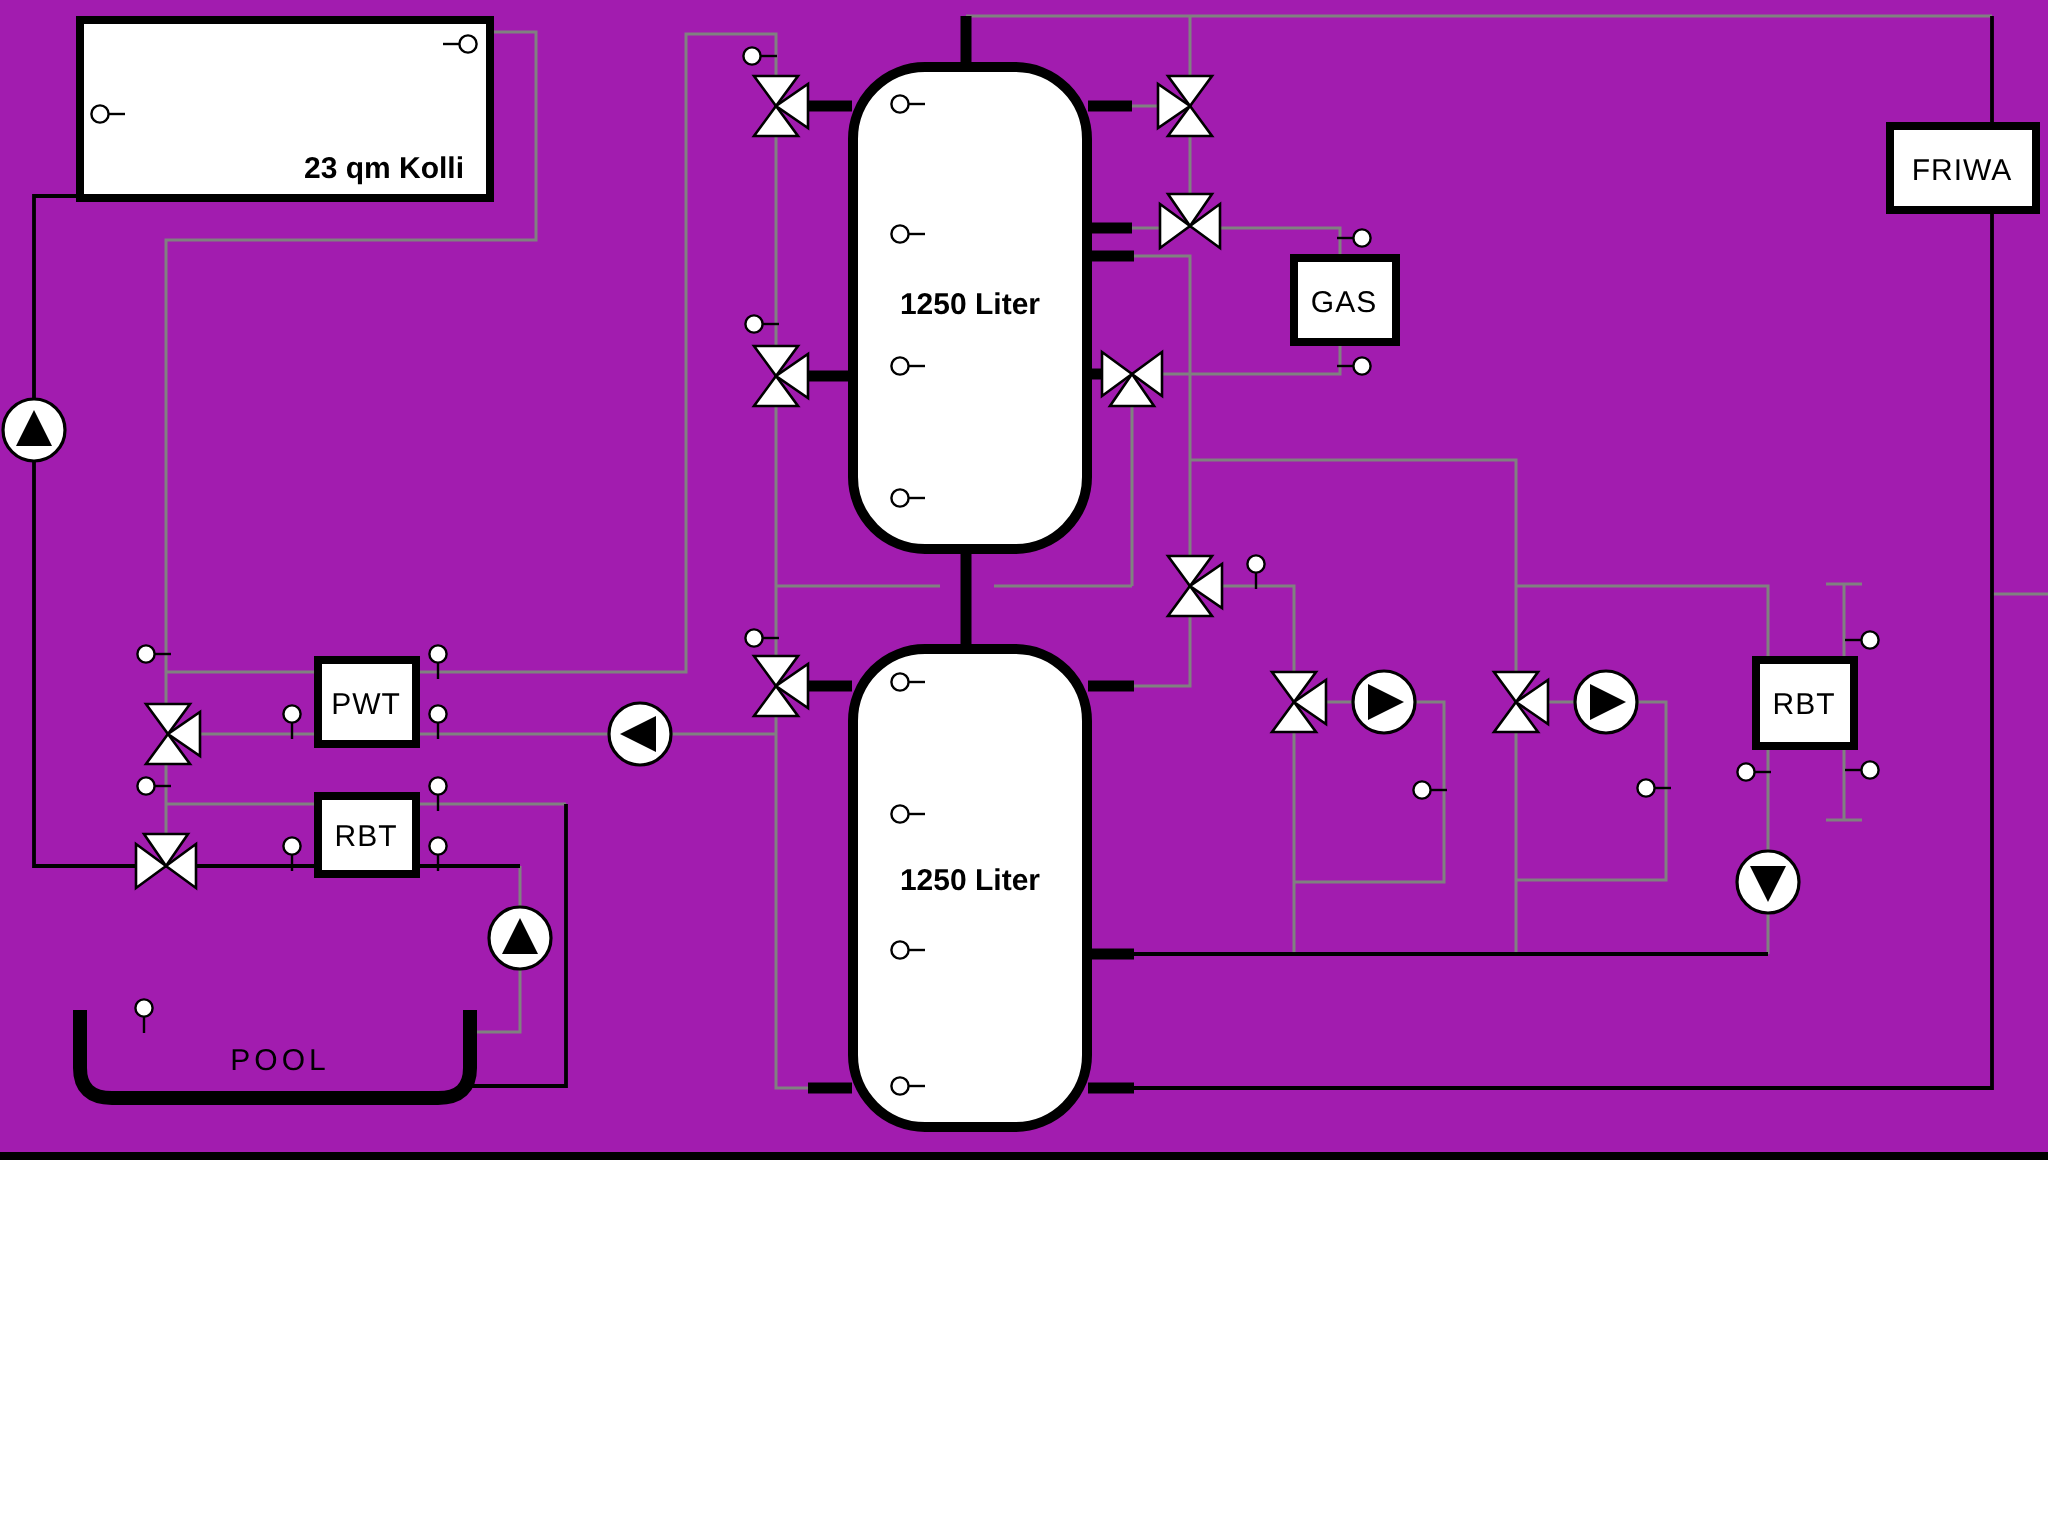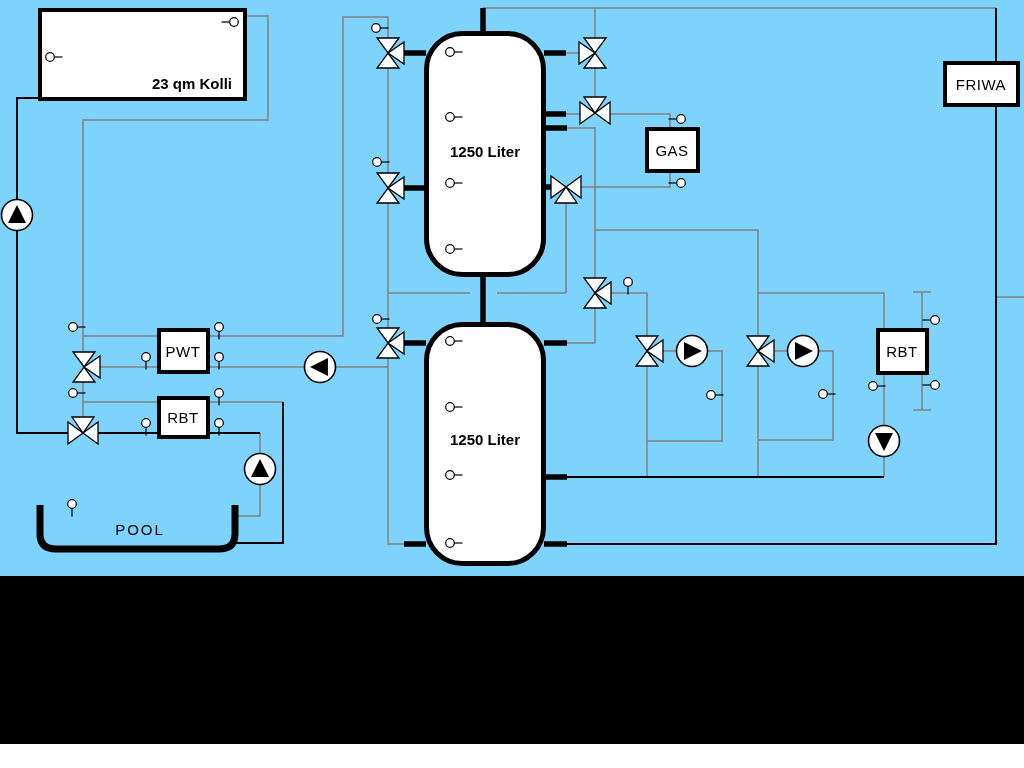--- a/index.html
+++ b/index.html
@@ -1,16 +1,16 @@
 <!DOCTYPE html>
 <html><head>
 <meta charset="utf-8">
 <style>
   html,body{margin:0;padding:0;background:#fff;}
-  #stage{position:relative;width:1024px;height:744px;background:#7dd3fc;overflow:hidden;
+  #stage{position:relative;width:1024px;height:580px;background:#a21caf;overflow:hidden;
          font-family:"Liberation Sans",sans-serif;}
   svg{position:absolute;left:0;top:0;}
   text{fill:#000;font-family:"Liberation Sans",sans-serif;}
   .lbl-bold{font-size:15px;font-weight:bold;}
   .lbl{font-size:15px;font-weight:normal;letter-spacing:0.5px;}
   .lbl-pool{font-size:15px;font-weight:normal;letter-spacing:2px;}
 </style>
 </head>
 <body>
 

